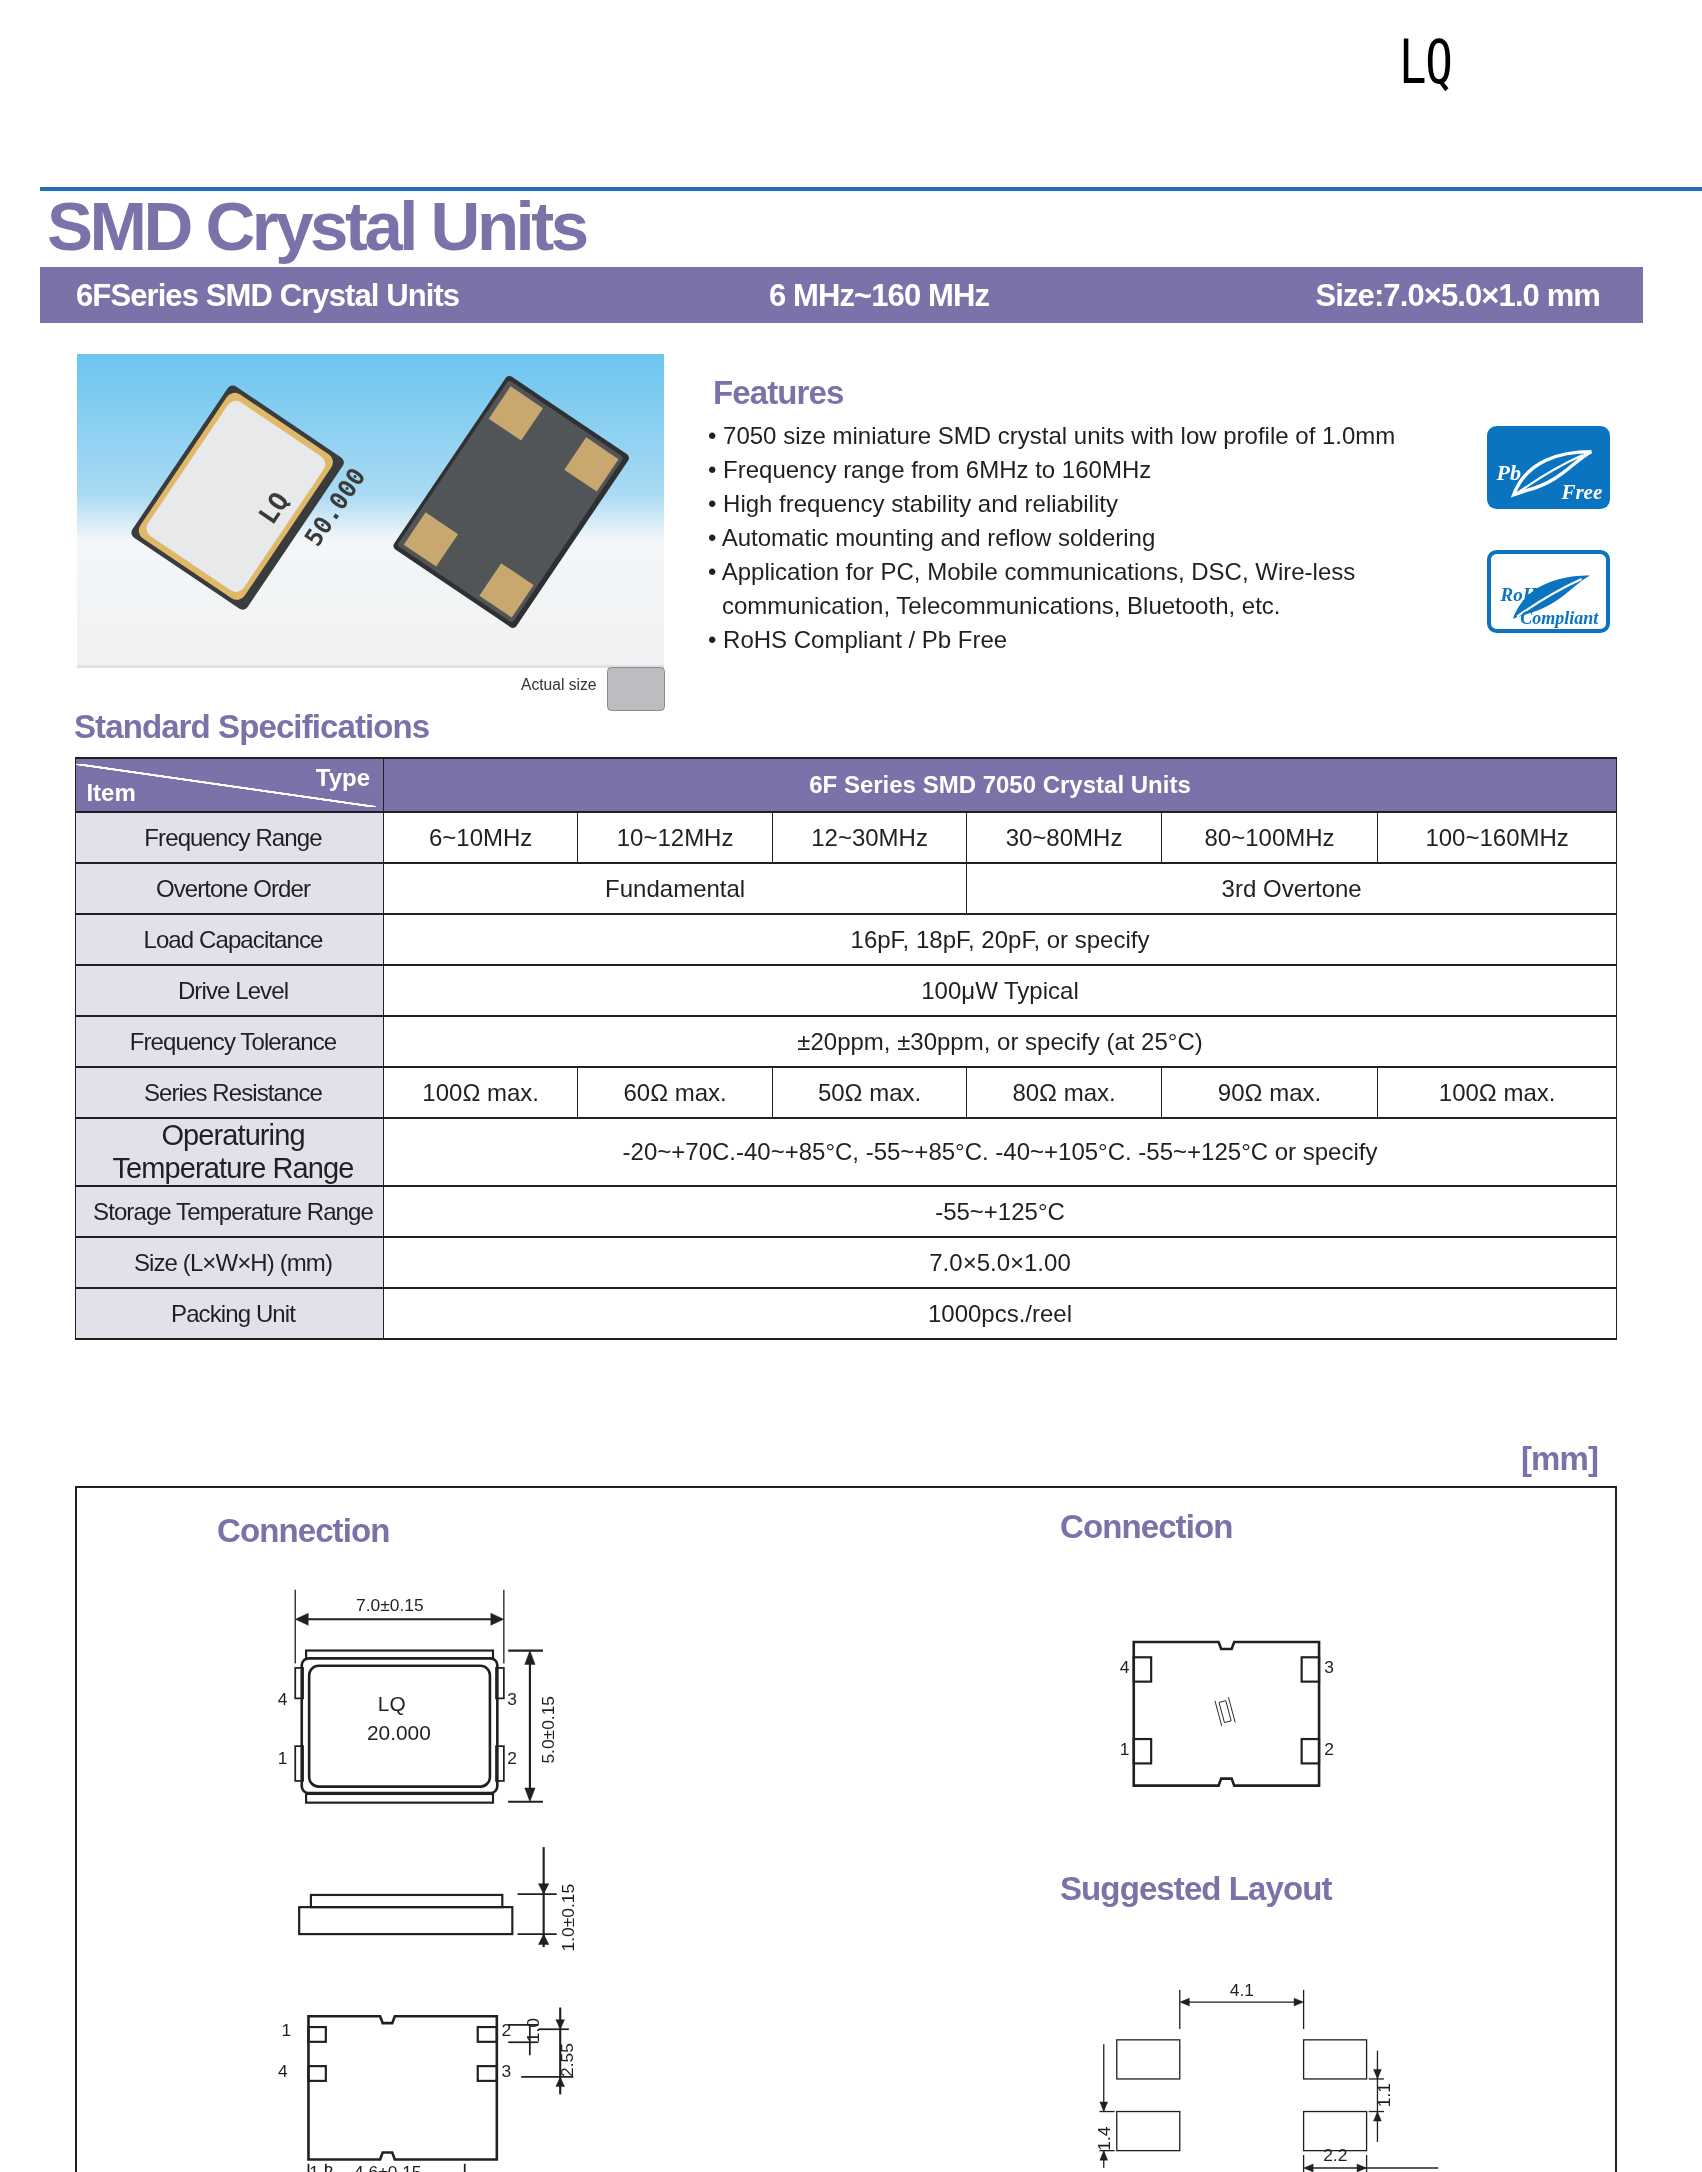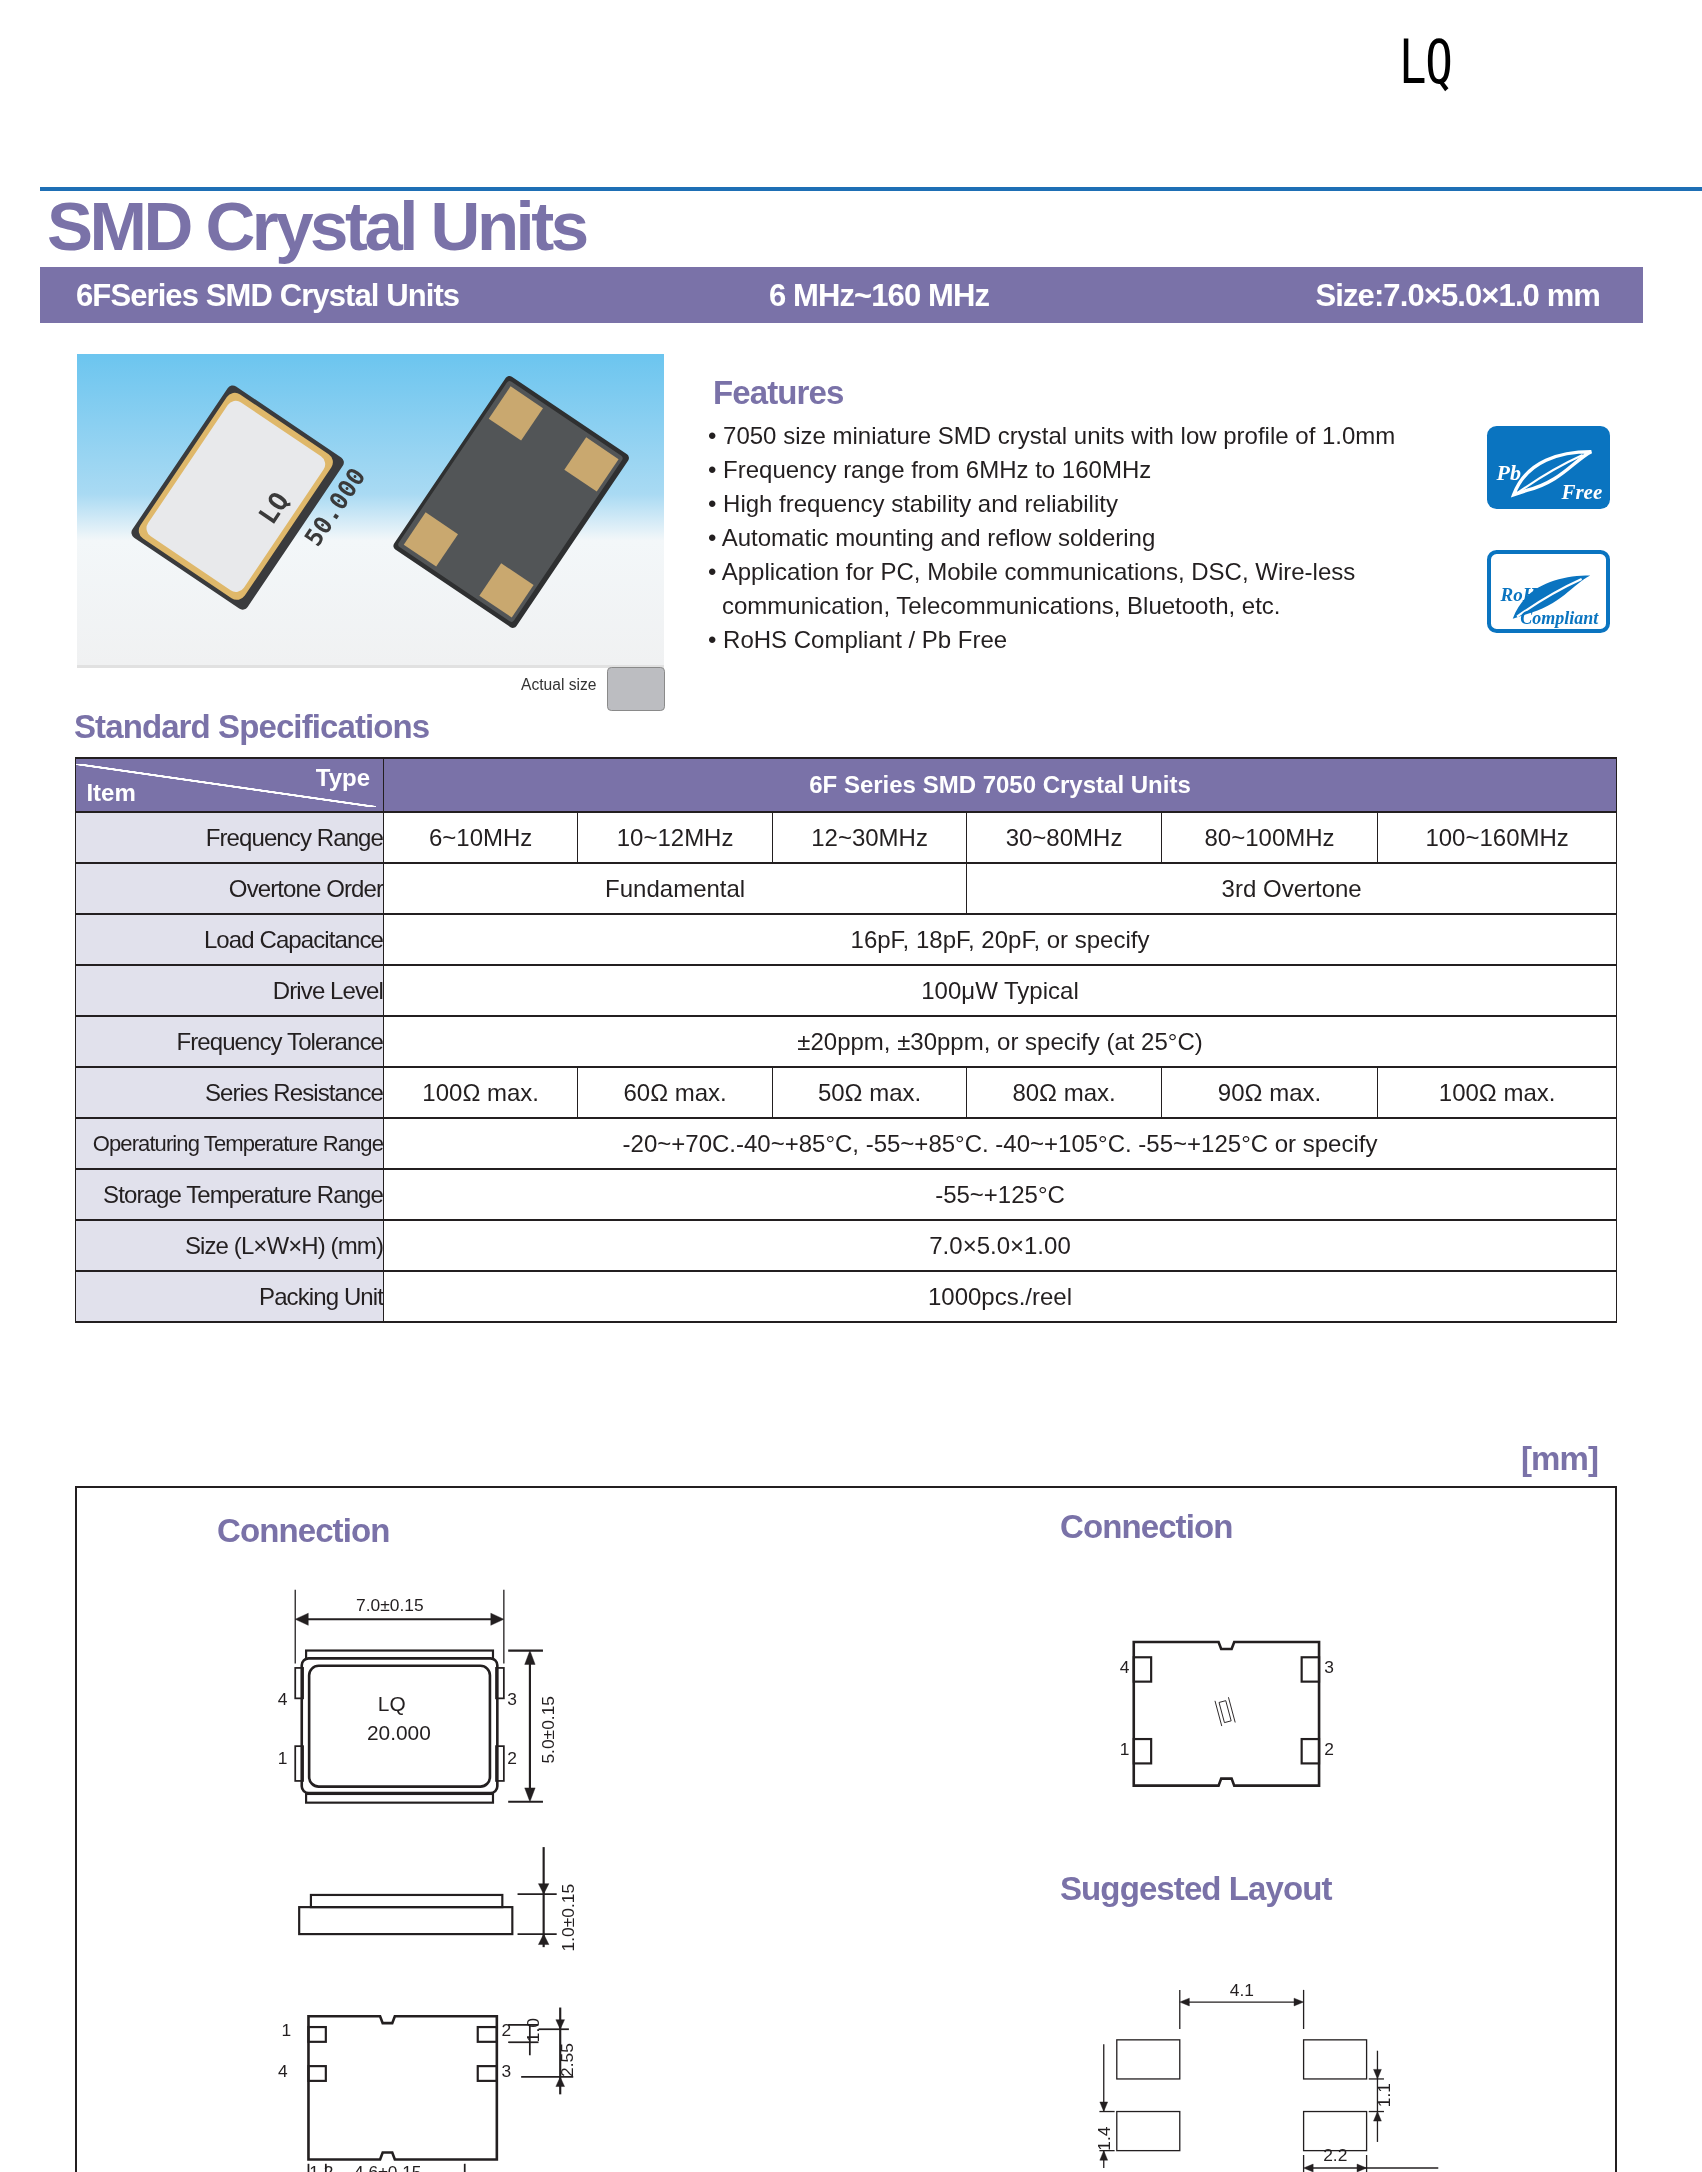--- a/index.html
+++ b/index.html
@@ -17,21 +17,21 @@
   .features{left:713px;top:374px;}
   .flist{left:708px;top:419px;font-size:24px;line-height:34px;color:#231f20;margin:0;padding:0;list-style:none;width:739px;}
   .flist li{padding-left:14px;text-indent:-14px;}
   .badge{width:123px;height:83px;background:#0a74c0;border-radius:9.6px;color:#fff;font-family:"Liberation Serif",serif;font-style:italic;font-weight:bold;}
   .badge2{background:#fff;border:4.3px solid #0a74c0;color:#0a74c0;box-sizing:border-box;}
   .badge .t1{position:absolute;left:9.6px;top:4.3px;font-size:22px;margin-top:30px;}
   .badge .t2{position:absolute;right:7.8px;bottom:4.3px;font-size:21px;}
   .stdspec{left:74px;top:708px;}
   table.spec{position:absolute;left:75px;top:757px;width:1542px;border-collapse:collapse;font-size:24px;}
   table.spec td,table.spec th{border:2.6px solid #231f20;border-width:2.6px 1.3px;padding:0;height:49px;text-align:center;color:#231f20;font-weight:normal;}
-  table.spec td.item{background:#e1e1ec;text-align:right;padding-left:7px;width:300px;letter-spacing:-0.9px;}
+  table.spec td.item{background:#e1e1ec;text-align:center;padding-left:7px;width:300px;letter-spacing:-0.9px;}
   table.spec th{background:#7a72a8;color:#fff;font-weight:bold;height:52px;}
   .diag{position:relative;width:300px;height:43px;background:linear-gradient(to top right,transparent calc(50% - 1.3px),#fff calc(50% - 0.9px),#fff calc(50% + 0.9px),transparent calc(50% + 1.3px)),#7a72a8;}
   .diag .type{position:absolute;right:6px;top:0.9px;}
   .diag .item{position:absolute;left:10.4px;bottom:0;}
   .mm{left:1521px;top:1440px;font-size:33px;}
   .box{left:75px;top:1486px;width:1542px;height:764px;border:2.6px solid #231f20;box-sizing:border-box;}
 </style>
 </head>
 <body>
 
@@ -139,21 +139,21 @@
   <tr>
     <td class="item">Series Resistance</td>
     <td>100Ω max.</td>
     <td>60Ω max.</td>
     <td>50Ω max.</td>
     <td>80Ω max.</td>
     <td>90Ω max.</td>
     <td>100Ω max.</td>
   </tr>
   <tr>
-    <td class="item" style="font-size:22px;padding-left:7px;">Operaturing Temperature Range</td>
+    <td class="item" style="font-size:29px;padding-left:7px;">Operaturing Temperature Range</td>
     <td colspan="6">-20~+70C.-40~+85°C, -55~+85°C.  -40~+105°C.  -55~+125°C or specify</td>
   </tr>
   <tr>
     <td class="item">Storage Temperature Range</td>
     <td colspan="6">-55~+125°C</td>
   </tr>
   <tr>
     <td class="item">Size (L×W×H) (mm)</td>
     <td colspan="6">7.0×5.0×1.00</td>
   </tr>

